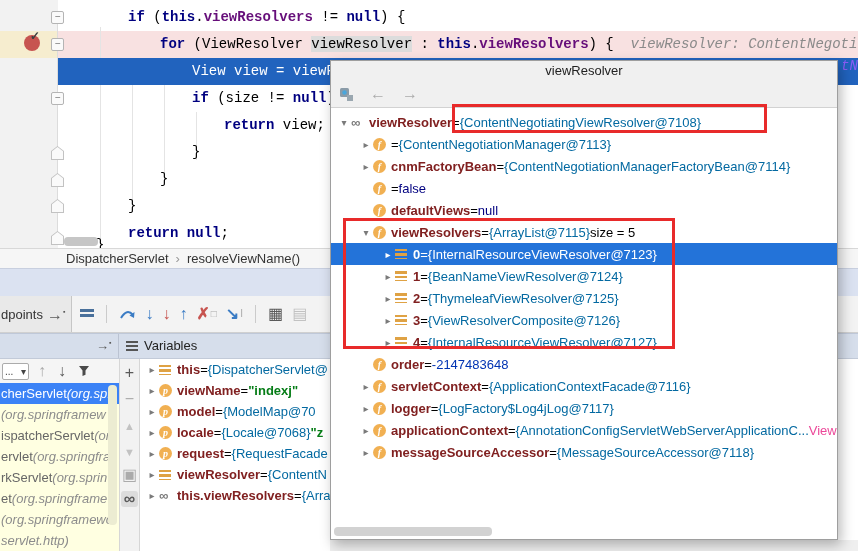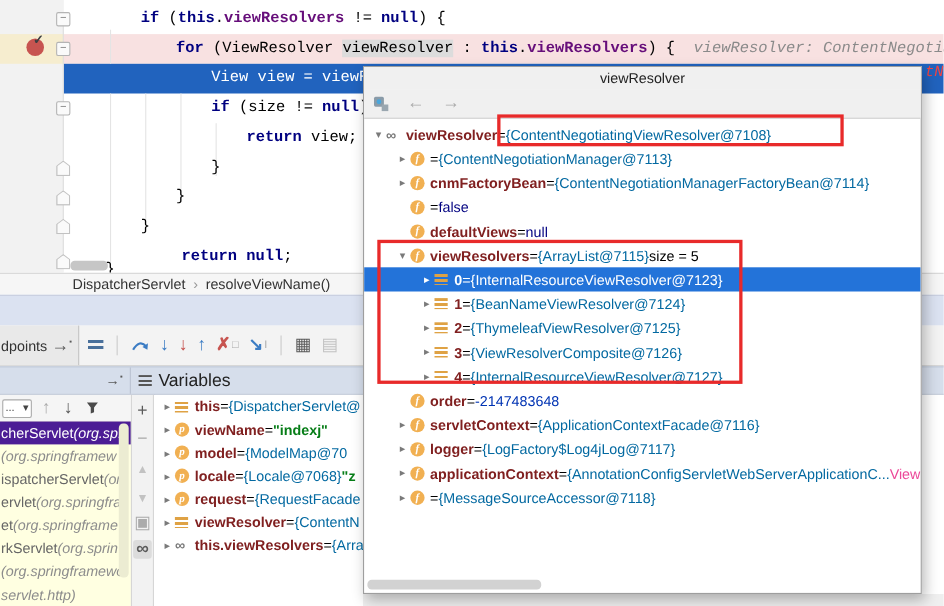--- a/index.html
+++ b/index.html
@@ -25,21 +25,21 @@
   .bp{position:absolute;left:24px;top:35px;width:16px;height:16px;border-radius:50%;background:#C75450}
   .bp::after{content:"✓";position:absolute;left:6px;top:-6px;color:#3C3F41;font:bold 12px "Liberation Sans",sans-serif}
   .cl{position:absolute;white-space:pre;font:14px "Liberation Mono",monospace;line-height:27px;height:27px}
   .tk-kw{color:#000080;font-weight:bold}
   .tk-plain{color:#000}
   .tk-field{color:#660E7A;font-weight:600}
   .tk-hl{background:#DCDCDC;color:#000}
   .tk-hint{color:#8A8A8A;font-style:italic}
   .tk-exec{color:#fff}
   .exec-tail{position:absolute;left:841px;top:58px;height:39px;line-height:27px;
-      font:italic 14px "Liberation Mono",monospace;color:#ef4444}
+      font:italic 14px "Liberation Mono",monospace;color:#8b5cf6}
   .h-scroll{position:absolute;left:64px;top:237px;width:34px;height:9px;background:#C6C6C6;border-radius:4px}
 
   
   #breadcrumb{position:absolute;left:0;top:248px;width:858px;height:20px;background:#F6F6F6;
       border-top:1px solid #D8D8D8;box-sizing:border-box;display:flex;align-items:center;
       padding-left:66px;font-size:13px;color:#333;gap:7px}
   .bc-sep{color:#999}
   #bluestrip{position:absolute;left:0;top:268px;width:858px;height:28px;background:#DBE2F1;
       border-top:1px solid #C8CFDF;box-sizing:border-box}
   #dtoolbar{position:absolute;left:0;top:296px;width:858px;height:37px;background:#F3F3F3;
@@ -60,32 +60,32 @@
       background:repeating-linear-gradient(to bottom,#49709B 0 3px,transparent 3px 5.5px)}
   .mini{font-style:normal;font-size:7px;vertical-align:super}
 
   
   #headers{position:absolute;left:0;top:333px;width:858px;height:26px;background:#D6DEEB;
       border-top:1px solid #BFC8D8;border-bottom:1px solid #C2CAD8;box-sizing:border-box}
   #frames-pin{position:absolute;left:96px;top:4px;color:#5A5A5A;font-size:13px}
   #hdr-vline{position:absolute;left:118px;top:0;width:1px;height:100%;background:#BBC3D2}
   #vars-hbars{position:absolute;left:126px;top:7px;width:12px;height:10px;
       background:repeating-linear-gradient(to bottom,#555 0 2px,transparent 2px 4px)}
-  #vars-hlabel{position:absolute;left:144px;top:4px;font-size:16px;color:#222}
+  #vars-hlabel{position:absolute;left:144px;top:4px;font-size:13px;color:#222}
 
   #frames-toolbar{position:absolute;left:0;top:359px;width:119px;height:24px;background:#F5F5F5;
       display:flex;align-items:center;gap:9px;padding-left:2px;box-sizing:border-box}
   .combo{width:27px;height:17px;background:#fff;border:1px solid #ABABAB;border-radius:2px;
       font-size:10px;color:#444;display:flex;align-items:center;justify-content:space-between;
       padding:0 2px;box-sizing:border-box}
   #frames-list{position:absolute;left:0;top:383px;width:119px;height:168px;background:#FFFFE1;overflow:hidden}
   .frow{height:21px;display:flex;align-items:center;font-size:13px;white-space:nowrap;padding-left:1px}
   .fname{color:#666}
   .fpkg{color:#8C8C8C;font-style:italic}
-  .frow.selected{background:#4c1d95}
+  .frow.selected{background:#3b82f6}
   .frow.selected span{color:#fff}
   #frames-scroll{position:absolute;right:2px;top:2px;width:9px;height:140px;background:#ECECD2;border-radius:4px}
 
   #side-toolbar{position:absolute;left:119px;top:359px;width:21px;height:192px;background:#F2F2F2;
       border-left:1px solid #D6D6D6;border-right:1px solid #D6D6D6;box-sizing:border-box}
   .sti{position:absolute;left:0;width:100%;text-align:center;font-size:14px;line-height:16px}
   .sti.on{background:#DCDCDC;border-radius:3px;width:17px;left:1px}
 
   #vars-tree{position:absolute;left:141px;top:359px;width:717px;height:192px;background:#fff;overflow:hidden}
 
@@ -162,21 +162,21 @@
     <div class="bp"></div>
     <div id="code-layer">
         <div class="cl" style="left: 128px; top: 4px;"><span class="tk-kw">if</span><span class="tk-plain"> (</span><span class="tk-kw">this</span><span class="tk-plain">.</span><span class="tk-field">viewResolvers</span><span class="tk-plain"> != </span><span class="tk-kw">null</span><span class="tk-plain">) {</span></div>
         <div class="cl" style="left: 160px; top: 31px;"><span class="tk-kw">for</span><span class="tk-plain"> (ViewResolver </span><span class="tk-hl">viewResolver</span><span class="tk-plain"> : </span><span class="tk-kw">this</span><span class="tk-plain">.</span><span class="tk-field">viewResolvers</span><span class="tk-plain">) {  </span><span class="tk-hint">viewResolver: ContentNegotiatin</span></div>
         <div class="cl" style="left: 192px; top: 58px;"><span class="tk-exec">View view = viewR</span></div>
         <div class="cl" style="left: 192px; top: 85px;"><span class="tk-kw">if</span><span class="tk-plain"> (size != </span><span class="tk-kw">null</span><span class="tk-plain">)</span></div>
         <div class="cl" style="left: 224px; top: 112px;"><span class="tk-kw">return</span><span class="tk-plain"> view;</span></div>
         <div class="cl" style="left: 192px; top: 139px;"><span class="tk-plain">}</span></div>
         <div class="cl" style="left: 160px; top: 166px;"><span class="tk-plain">}</span></div>
         <div class="cl" style="left: 128px; top: 193px;"><span class="tk-plain">}</span></div>
-        <div class="cl" style="left: 128px; top: 220px; margin-left: 37px;"><span class="tk-kw">return</span><span class="tk-plain"> </span><span class="tk-kw">null</span><span class="tk-plain">;</span></div>
+        <div class="cl" style="left: 128px; top: 220px;"><span class="tk-kw">return</span><span class="tk-plain"> </span><span class="tk-kw">null</span><span class="tk-plain">;</span></div>
         <div class="cl" style="left: 96px; top: 232px;"><span class="tk-plain">}</span></div>
       </div>
     <div class="exec-tail">tN</div>
     <div class="h-scroll"></div>
   </div>
 
   <div id="breadcrumb">
       <span>DispatcherServlet</span>
       <span class="bc-sep">›</span>
       <span>resolveViewName()</span>
@@ -265,26 +265,26 @@
       </div>
       <div class="frow">
         <span class="fname">ispatcherServlet </span>
         <span class="fpkg">(or</span>
       </div>
       <div class="frow">
         <span class="fname">ervlet </span>
         <span class="fpkg">(org.springfra</span>
       </div>
       <div class="frow">
+        <span class="fname">rkServlet </span>
+        <span class="fpkg">(org.sprin</span>
+      </div>
+      <div class="frow">
         <span class="fname">et </span>
         <span class="fpkg">(org.springframe</span>
-      </div>
-      <div class="frow">
-        <span class="fname">rkServlet </span>
-        <span class="fpkg">(org.sprin</span>
       </div>
       <div class="frow">
         <span class="fname"></span>
         <span class="fpkg">(org.springframewo</span>
       </div>
       <div class="frow">
         <span class="fname"></span>
         <span class="fpkg">servlet.http)</span>
       </div>
     </div>
@@ -515,20 +515,21 @@
           <span class="sg-name">applicationContext</span>
           <span class="sg-eq"> = </span>
           <span class="sg-ref">{AnnotationConfigServletWebServerApplicationC...</span>
           <span class="sg-link"> View</span>
         </div>
         <div class="prow" style="padding-left: 28px;">
           <span class="chev">▸</span>
           <span class="ticon">
             <span class="ci">f</span>
           </span>
+          <span class="sg-name">messageSourceAccessor</span>
           <span class="sg-eq"> = </span>
           <span class="sg-ref">{MessageSourceAccessor@7118}</span>
         </div>
       </div>
     <div class="p-hscroll"></div>
   </div>
 
   <div id="bottomstrip"></div>
   <div id="annots">
       <div class="annot" style="left: 452px; top: 104px; width: 315px; height: 29px;"></div>

